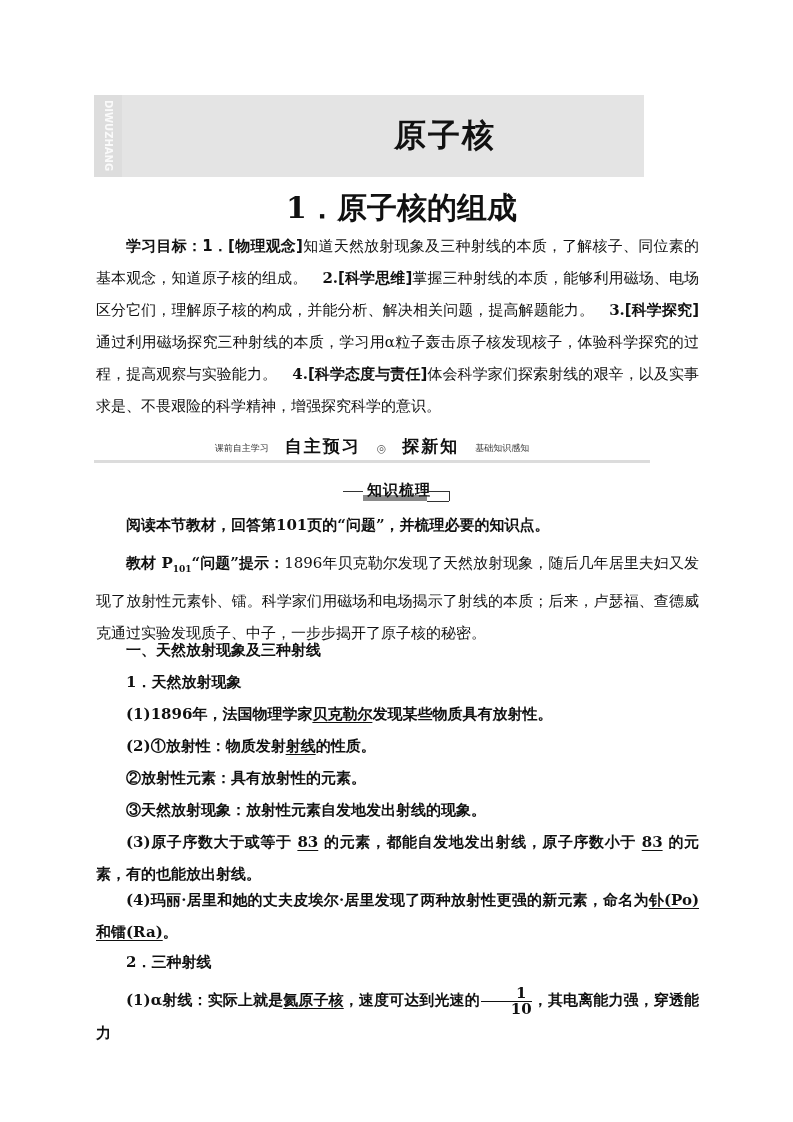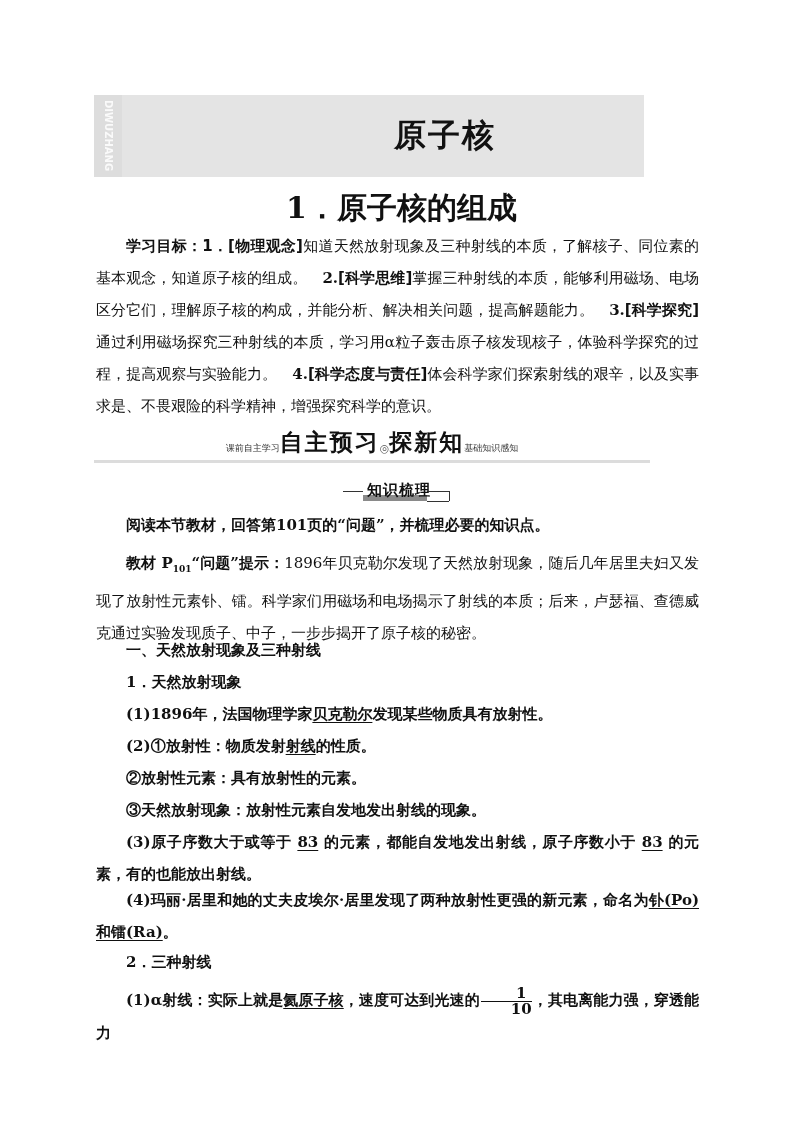--- a/index.html
+++ b/index.html
@@ -13,23 +13,23 @@
                  color: #f4f4f4; font-size: 31px; display: flex; align-items: center; justify-content: center; letter-spacing: 2px; }
   .chapter-title { position: absolute; left: 162px; top: 0; right: 0; height: 82px; display: flex; align-items: center; justify-content: center;
                    font-size: 32px; font-weight: bold; color: #111; letter-spacing: 2px; padding-right: 10px; }
   .section-title { position: absolute; top: 188px; left: 0; width: 793px; text-align: center; font-size: 30px; font-weight: bold; padding-left: 10px; box-sizing: border-box; }
   .para { position: absolute; left: 96px; width: 603px; font-size: 15px; line-height: 32px; text-align: justify; }
   .indent { text-indent: 30px; }
   b, .b { font-weight: bold; }
   .sans-b { font-family: "DejaVu Sans", sans-serif; font-weight: bold; }
   .u { text-decoration: underline; text-underline-offset: 3px; }
   .bar-row { position: absolute; left: 94px; top: 436px; width: 556px; height: 26px; }
-  .bar-row .inner { position: absolute; top: 0; left: 0; width: 556px; height: 22px; display: flex; justify-content: center; align-items: flex-end; gap: 0; }
+  .bar-row .inner { position: absolute; top: 0; left: 0; width: 556px; height: 22px; display: flex; justify-content: center; align-items: flex-end; gap: 16px; }
   .bar-row .small { font-size: 9px; color: #333; font-family: "DejaVu Sans", sans-serif; padding-bottom: 3px; }
-  .bar-row .big { font-family: Liberation Mono, monospace; font-weight: bold; font-size: 23px; letter-spacing: 2px; }
+  .bar-row .big { font-family: Liberation Mono, monospace; font-weight: bold; font-size: 17px; letter-spacing: 2px; }
   .bar-row .dot { font-size: 11px; color: #555; padding-bottom: 3px; }
   .bar-row .line { position: absolute; left: 0; top: 24px; width: 556px; height: 3px; background: #dcdcdc; }
   .tag { position: absolute; left: 343px; top: 481px; width: 108px; height: 22px; }
   .tag .txt { position: absolute; left: 24px; top: 0; font-family: "DejaVu Sans", sans-serif; font-weight: bold; font-size: 15px; letter-spacing: 1px; }
   .tag .bg { position: absolute; left: 20px; top: 14px; width: 64px; height: 6px; background: #8a8a8a; }
   .tag .l1 { position: absolute; left: 0; top: 10px; width: 20px; height: 1px; background: #333; }
   .tag .l2 { position: absolute; left: 84px; top: 10px; width: 22px; height: 1px; background: #333; }
   .tag .l3 { position: absolute; left: 106px; top: 10px; width: 1px; height: 10px; background: #333; }
   .tag .l4 { position: absolute; left: 84px; top: 20px; width: 22px; height: 1px; background: #333; }
   .frac { display: inline-block; vertical-align: middle; text-align: center; font-weight: bold; line-height: 15px; margin: 0 1px; }

